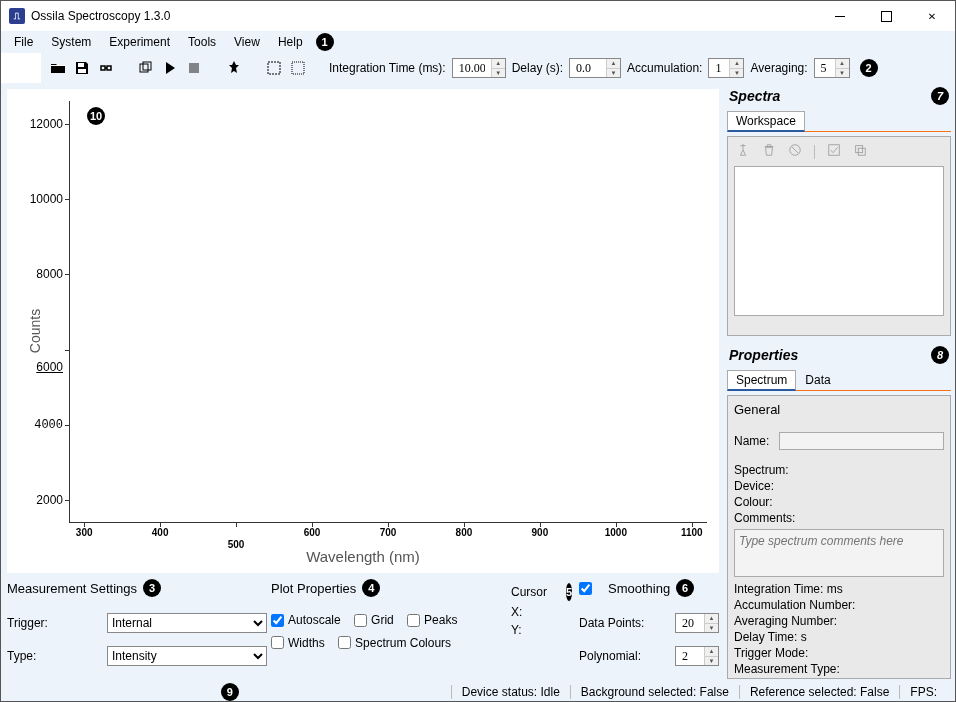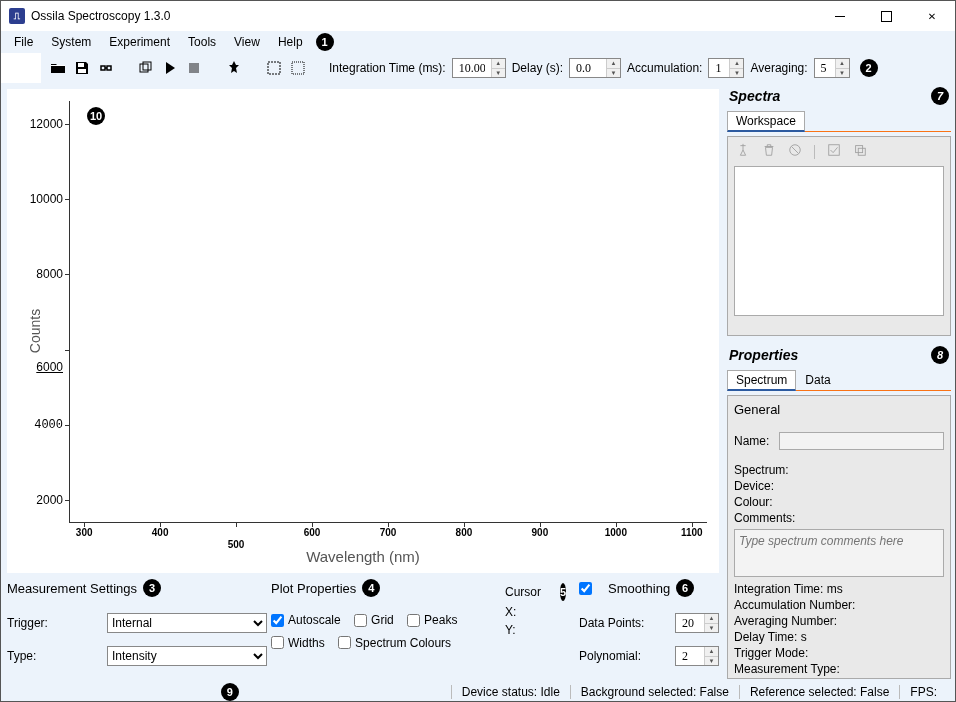--- a/index.html
+++ b/index.html
@@ -42,21 +42,21 @@
 
   .bottom-panels { display:flex; gap:4px; padding: 4px 2px 4px 2px; height: 102px; }
   .panel { }
   .panel-title { font-size:13px; margin-bottom:16px; display:flex; align-items:center; gap:6px;}
   .badge { display:inline-flex; width:18px; height:18px;border-radius:50%;background:#000;color:#fff;align-items:center;justify-content:center;font-weight:bold;font-size:11px;}
   .badge-inline { margin-left:4px; }
   .panel label { font-size:12px; }
   select.combo { width: 160px; height: 20px; font-size:12px; border:1px solid #888; background:white; }
   .checkbox { display:inline-flex; align-items:center; gap:4px; margin-right:10px; font-size:12px; }
   .checkbox input { width:13px; height:13px; margin:0;}
-  .cursor-panel div { font-size:12px; margin:4px 10px;gap:19px; }
+  .cursor-panel div { font-size:12px; margin:4px 16px;gap:19px; }
 
   .right .section-title { font-weight:bold; font-style:italic; font-size:14px; display:flex; align-items:center; gap:8px; padding:2px 2px; }
   .tabs { display:flex; border-bottom: 1px solid #f97316; }
   .tabs .tab { padding: 2px 8px; font-size:12px; border:1px solid transparent; border-bottom:none; cursor:default;}
   .tabs .tab.active { background:#fff; border-color:#aaa; border-bottom:2px solid #2c5aa0; margin-bottom:-1px;}
   .right-box { border:1px solid #aaa; background:#e9e9e9; flex:0 0 auto; }
   .ws-toolbar { display:flex; gap:12px; padding:6px 8px; align-items:center; }
   .ws-toolbar svg { width:14px;height:14px; }
   .ws-list { background:#fff; border:1px solid #aaa; margin:0 6px 6px 6px; height:150px; }
   .prop-content { padding:4px 6px; font-size:12px; }

